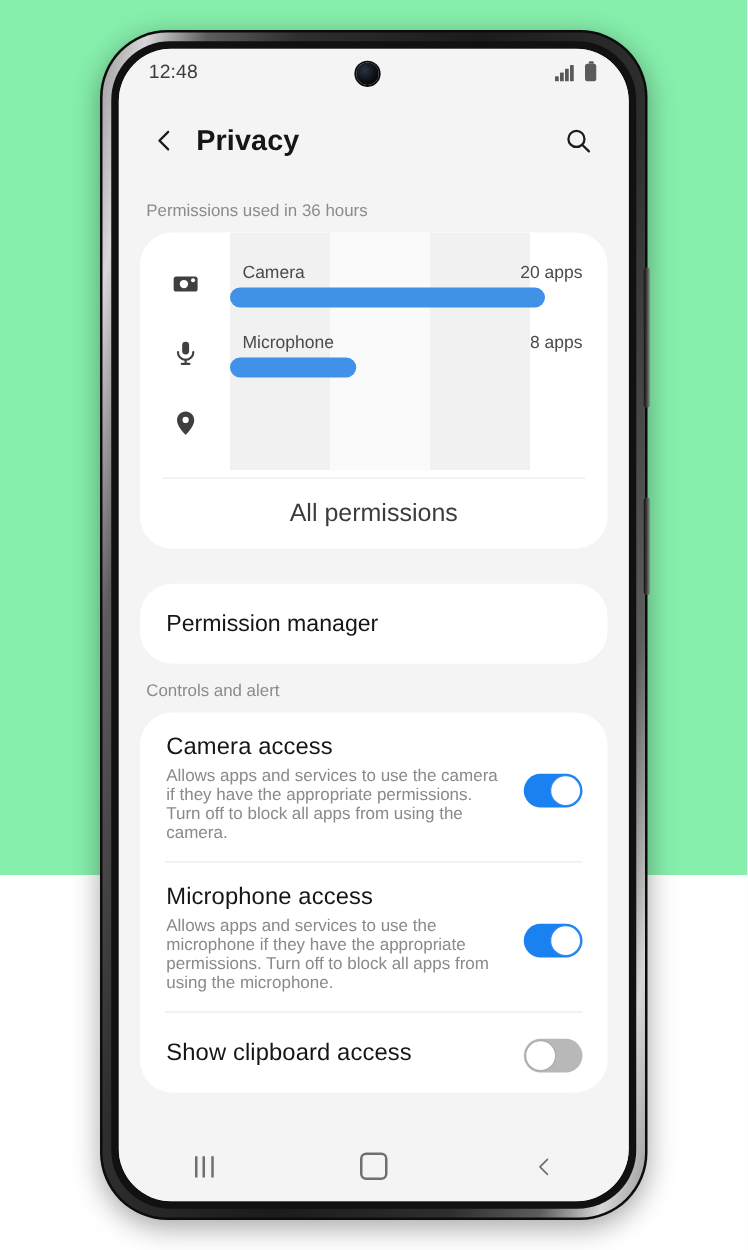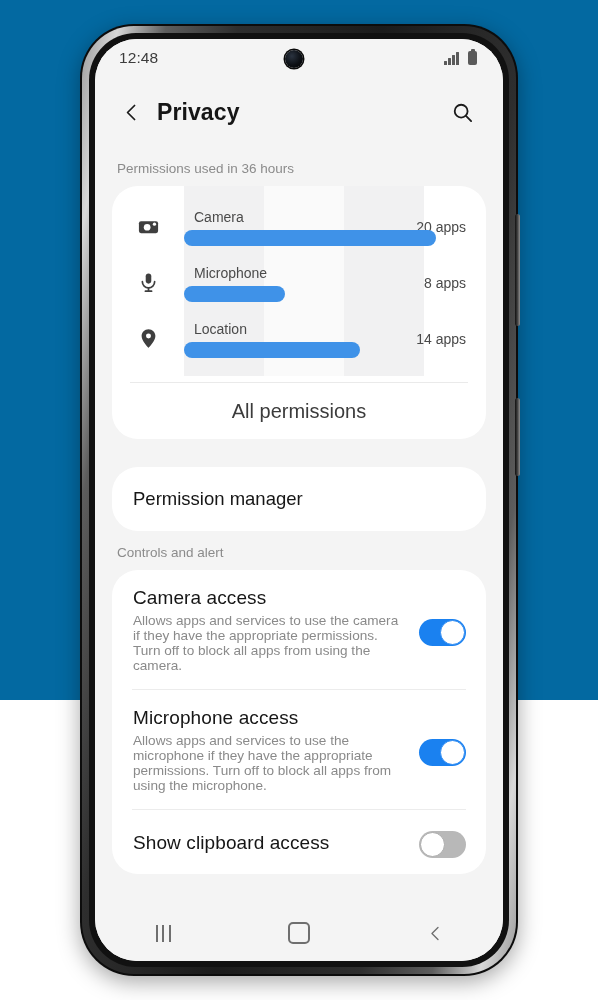--- a/index.html
+++ b/index.html
@@ -9,21 +9,21 @@
     width: 598px;
     height: 1000px;
     overflow: hidden;
     font-family: "Liberation Sans", sans-serif;
   }
 
   #stage {
     position: relative;
     width: 598px;
     height: 700px;
-    background: #0369a1;
+    background: #86efac;
   }
 
   
   .phone-shadow {
     position: absolute;
     left: 80px;
     top: 24px;
     width: 438px;
     height: 952px;
     border-radius: 54px;
@@ -214,21 +214,21 @@
   .chart-label {
     position: absolute;
     left: 10px;
     top: 11px;
     font-size: 14px;
     color: #4a4a4a;
   }
   .chart-count {
     position: absolute;
     right: 20px;
-    top: 21px;
+    top: 11px;
     font-size: 14px;
     color: #4a4a4a;
     white-space: nowrap;
   }
   .chart-bar {
     position: absolute;
     left: 0;
     bottom: 8px;
     height: 16px;
     border-radius: 8px;
@@ -417,25 +417,20 @@
             </div>
           </div>
 
           <div class="chart-row">
             <div class="chart-ico">
               <svg width="23" height="23" viewBox="0 0 24 24">
                 <path d="M12 2.3 c-4 0-7.2 3.2-7.2 7.2 C4.8 15 12 21.8 12 21.8 S19.2 15 19.2 9.5 c0-4-3.2-7.2-7.2-7.2z" fill="#3f3f3f"></path>
                 <circle cx="12" cy="9.3" r="2.6" fill="#ffffff"></circle>
               </svg>
             </div>
-            <div class="chart-main">
-              <div class="chart-label">Location</div>
-              <div class="chart-count">14 apps</div>
-              <div class="chart-bar" style="width: 58.3333%;"></div>
-            </div>
           </div>
         </div>
 
         <div class="card-divider"></div>
         <div class="all-perms">All permissions</div>
       </div>
 
       <div style="height:28px"></div>
 
       <div class="card">

